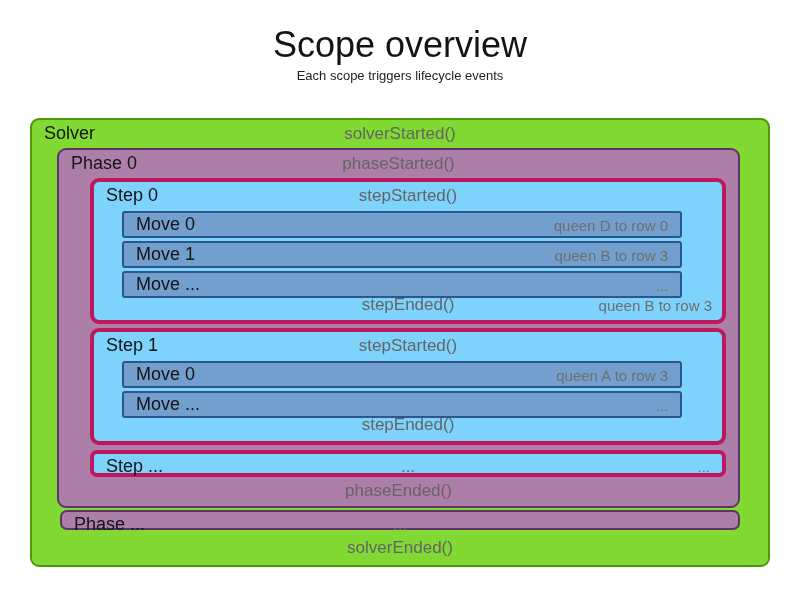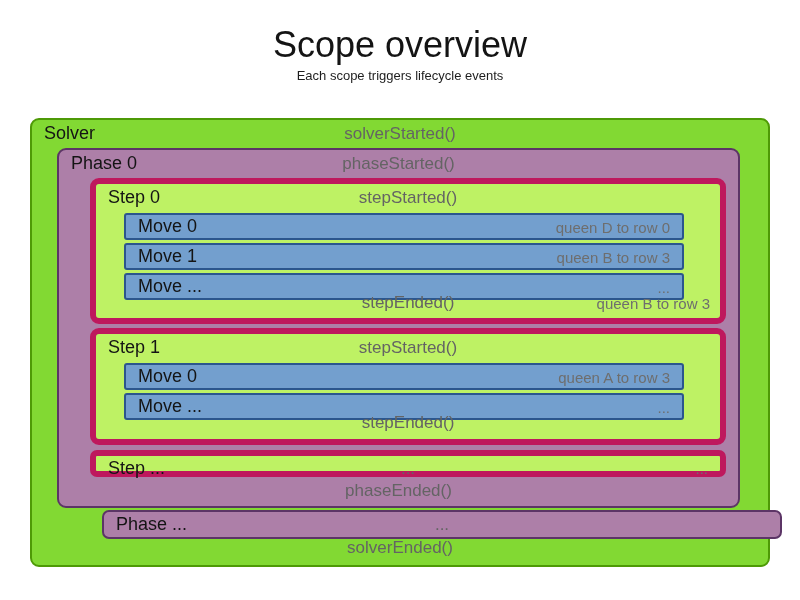--- a/index.html
+++ b/index.html
@@ -19,23 +19,23 @@
     text-align: center; font-size: 13px; color: #1e1e1e;
   }
   .box { position: absolute; box-sizing: border-box; border-radius: 9px; }
 
   .solver {
     left: 30px; top: 118px; width: 740px; height: 449px;
     background: #82d933; border: 2px solid #4e9a06;
   }
   .phase { background: #ad7fa8; border: 2px solid #5c3566; }
   .phase0 { left: 25px; top: 28px; width: 683px; height: 360px; }
-  .phaseX { left: 28px; top: 390px; width: 680px; height: 29px; border-radius: 7px; margin-left: 42px; }
+  .phaseX { left: 28px; top: 390px; width: 680px; height: 20px; border-radius: 7px; }
 
-  .step { background: #bef264; border: 6px solid #be185d; left: 31px; width: 636px; }
+  .step { background: #7dd3fc; border: 4px solid #be185d; left: 31px; width: 636px; }
   .step0 { top: 28px; height: 146px; }
   .step1 { top: 178px; height: 117px; }
   .stepX { top: 300px; height: 27px; border-radius: 7px; }
 
   .move {
     left: 28px; width: 560px; height: 27px;
     background: #739fce; border: 2px solid #2c568d; border-radius: 3px;
   }
   .m0 { top: 29px; }
   .m1 { top: 59px; }

